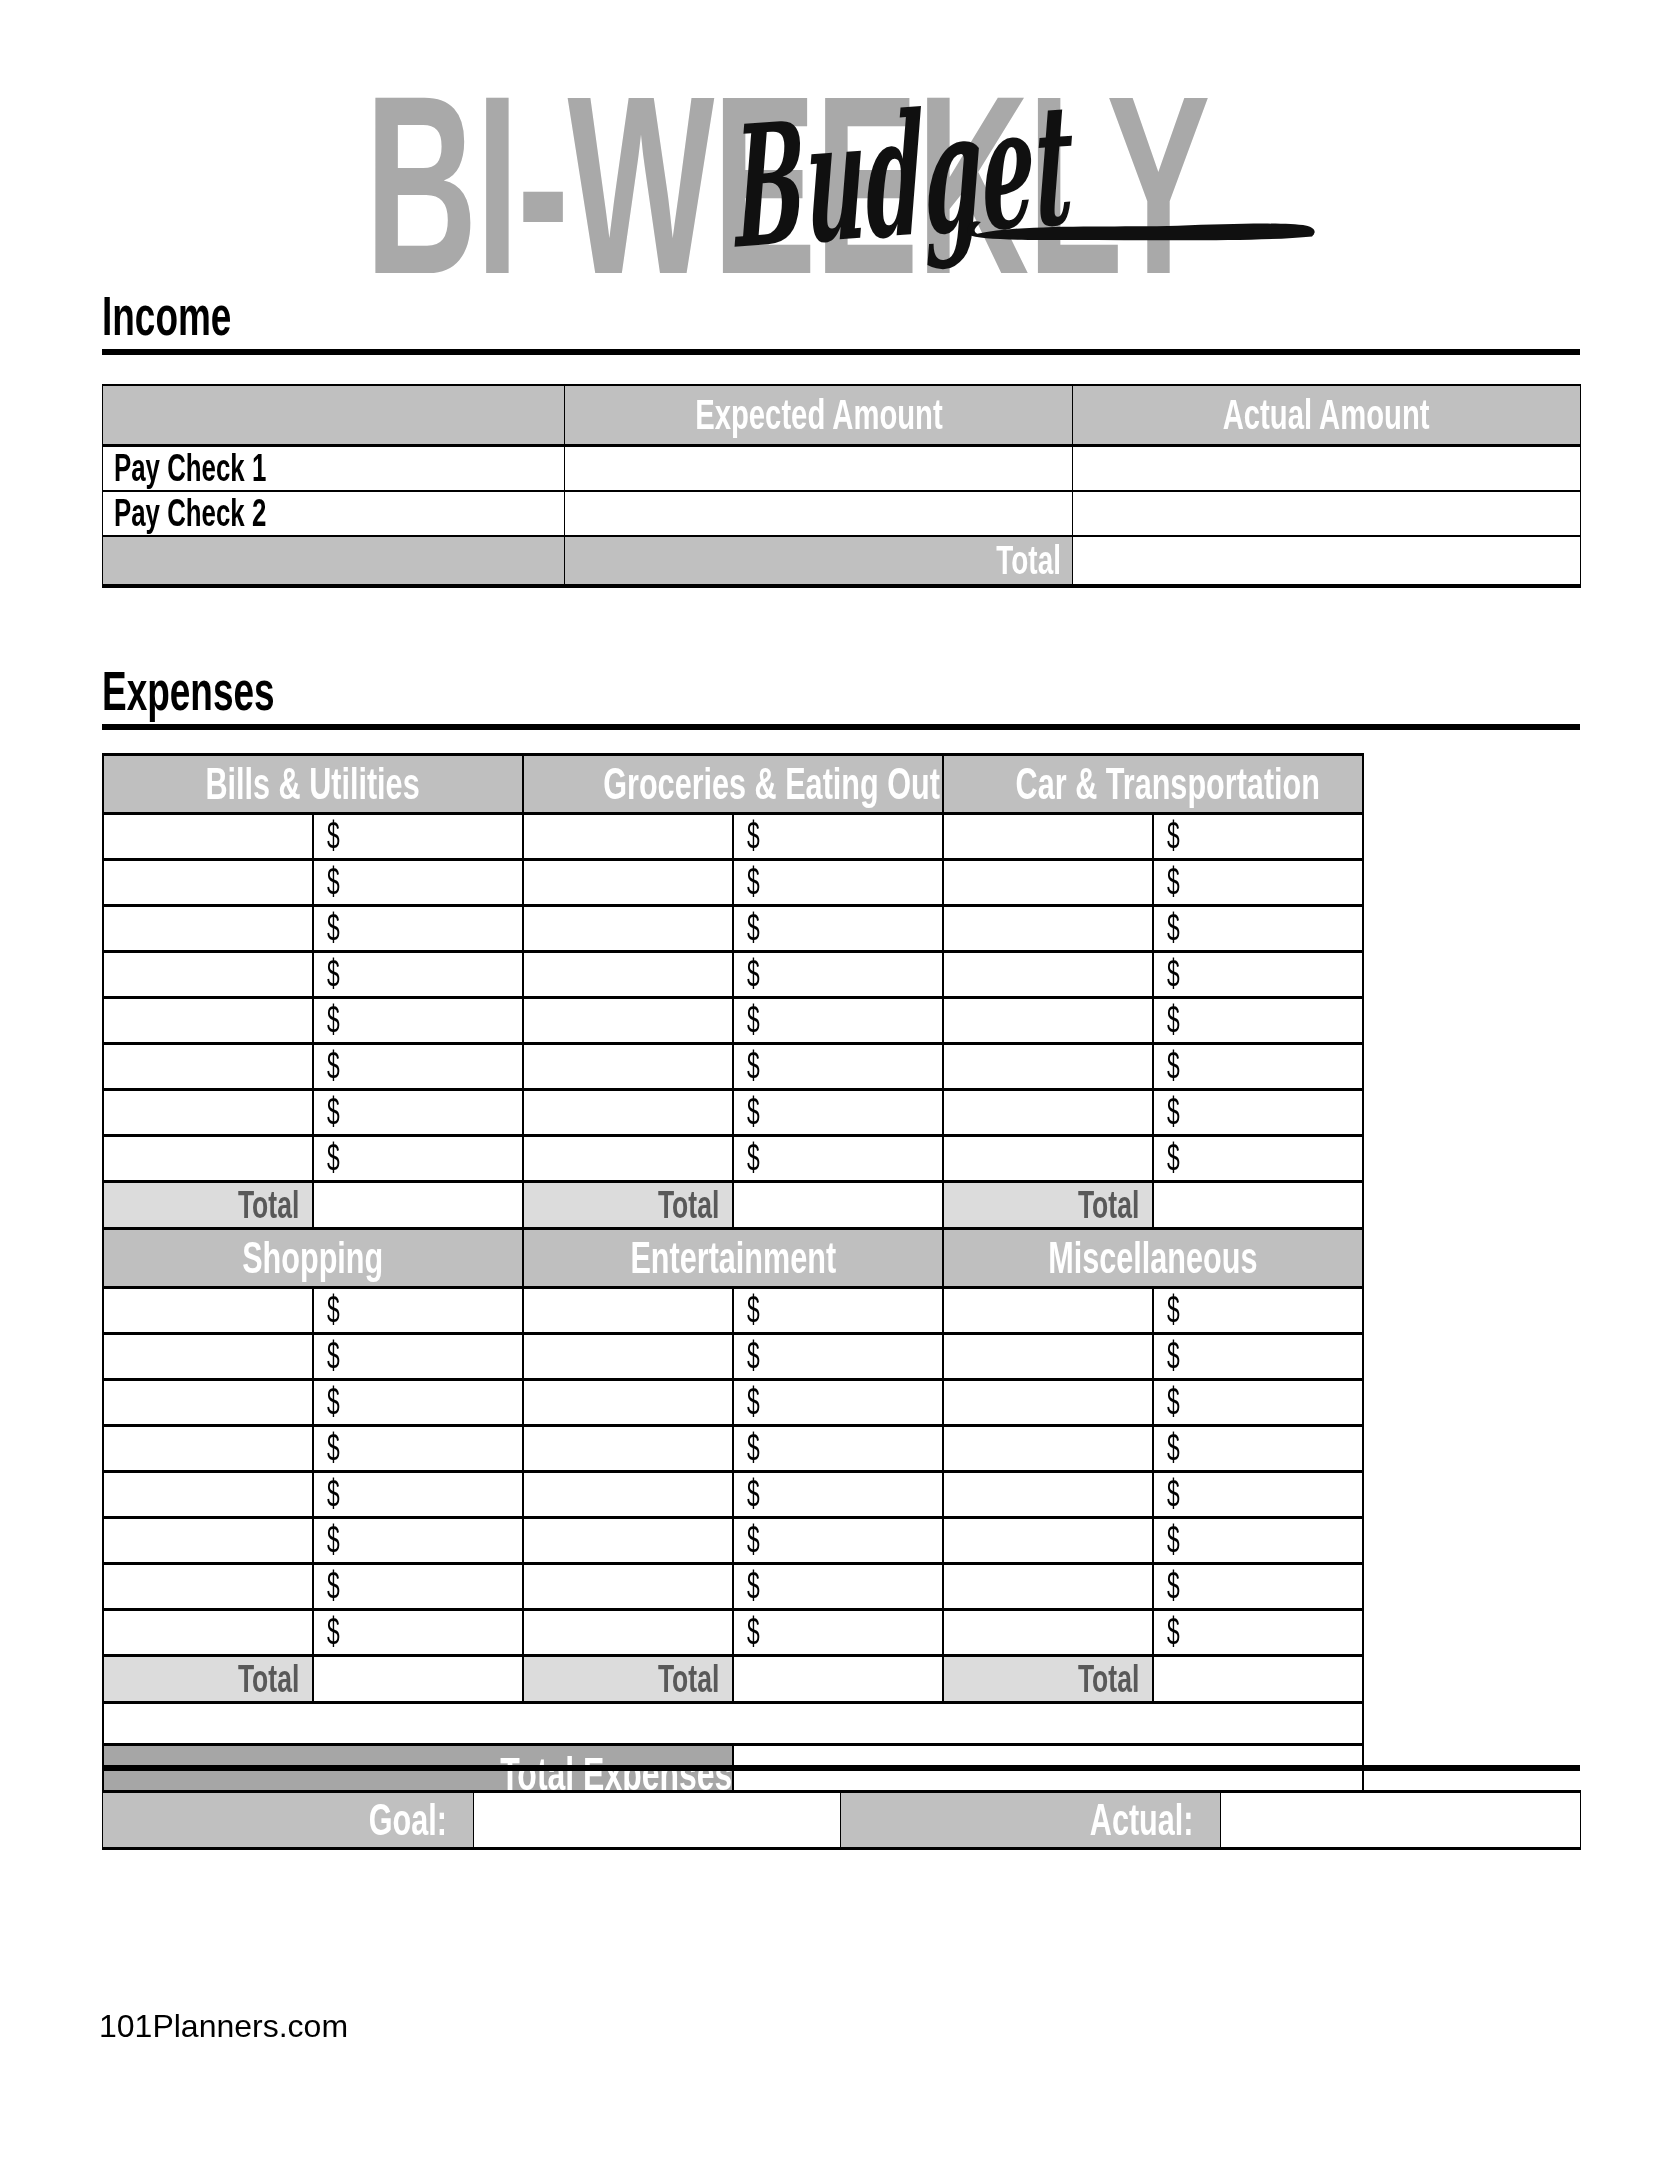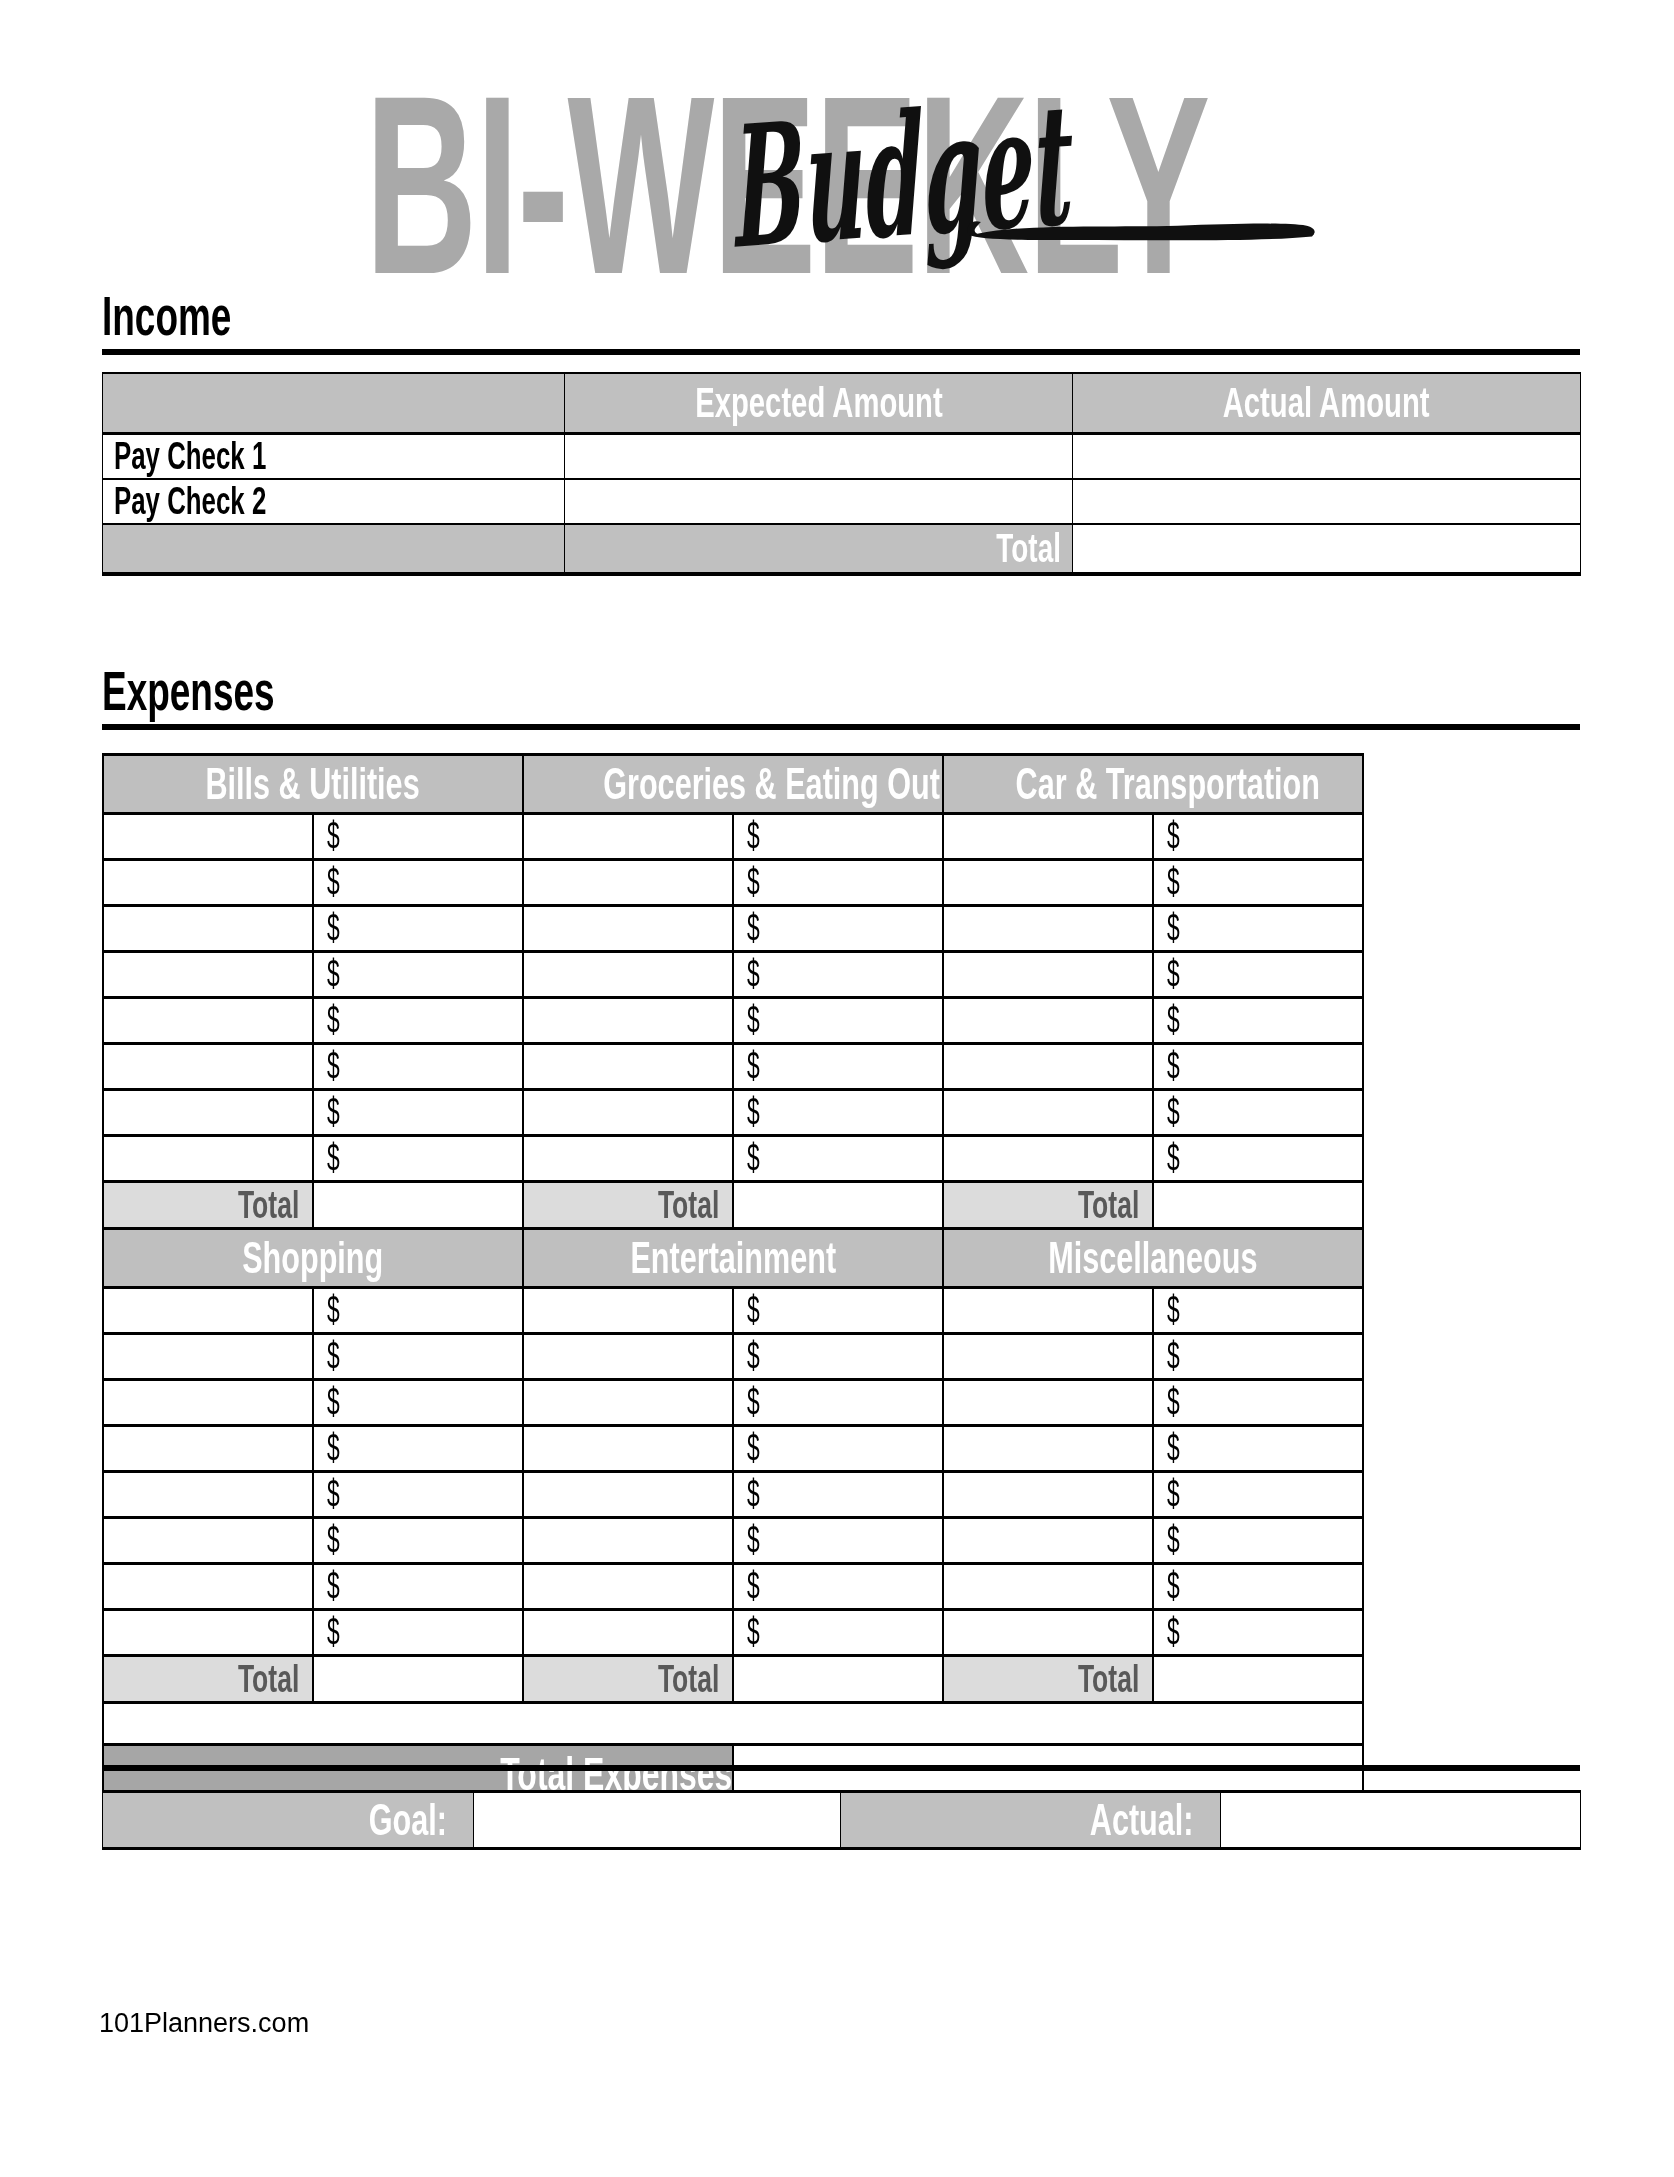--- a/index.html
+++ b/index.html
@@ -35,21 +35,21 @@
   
   .cx-l,.cx-c,.cx-r{display:inline-block;white-space:nowrap;transform:scaleX(0.68);}
   .cx-l{transform-origin:left center;}
   .cx-c{transform-origin:center center;}
   .cx-r{transform-origin:right center;}
 
   table{border-collapse:collapse;table-layout:fixed;}
   td{padding:0;overflow:hidden;}
 
   
-  table.income{width:1478px;margin-top:17px;}
+  table.income{width:1478px;margin-top:29px;}
   table.income td{border:2.7px solid #000;border-left-width:1.8px;border-right-width:1.8px;background:#fff;}
   table.income tr.hdr td{height:58px;background:#c0c0c0;color:#fff;font-weight:bold;font-size:43px;text-align:center;border-bottom-width:3.6px;}
   table.income tr.r td{height:39px;}
   table.income td.rowlabel{font-weight:bold;font-size:38px;text-align:left;padding-left:10.7px;}
   table.income tr.tot td{height:41px;border-bottom-width:4.5px;}
   table.income tr.tot td.totlabel{background:#c0c0c0;color:#fff;font-weight:bold;font-size:41px;text-align:right;padding-right:10.7px;}
   table.income tr.tot td.totblank{background:#c0c0c0;}
 
   
   table.expenses{width:1005px;margin-top:23px;}
@@ -63,21 +63,21 @@
   table.expenses tr.spacer td{height:39px;}
   table.expenses tr.grand td{height:51px;border-bottom-width:4.5px;}
   table.expenses tr.grand td.grandlabel{background:#a6a6a6;color:#fff;font-weight:bold;font-size:47px;text-align:right;padding-right:0;}
 
   
   table.savings{width:1478px;margin-top:19.7px;}
   table.savings td{border:3.6px solid #000;border-left-width:1.8px;border-right-width:1.8px;height:54px;background:#fff;}
   table.savings td.slabel{background:#c0c0c0;color:#fff;font-weight:bold;font-size:45px;text-align:right;padding-right:26px;}
 
   
-  .site-footer{position:absolute;left:99px;top:2008px;font-size:27px;color:#000;}
+  .site-footer{position:absolute;left:99px;top:2008px;font-size:32px;color:#000;}
 </style>
 </head>
 <body>
 
 <div class="page">
 
   <div class="masthead-block">BI-WEEKLY</div>
   <div class="masthead-script">Budget</div>
   <svg class="swoosh" width="358" height="63" viewBox="0 0 400 70">
     <path d="M6,34 C2,24 10,16 20,20 C14,26 10,30 16,33 C70,22 160,26 240,24 C300,22 356,20 384,24 C392,26 396,30 390,36 C330,42 220,40 120,40 C60,40 18,40 6,34 Z" fill="#101010"></path>

